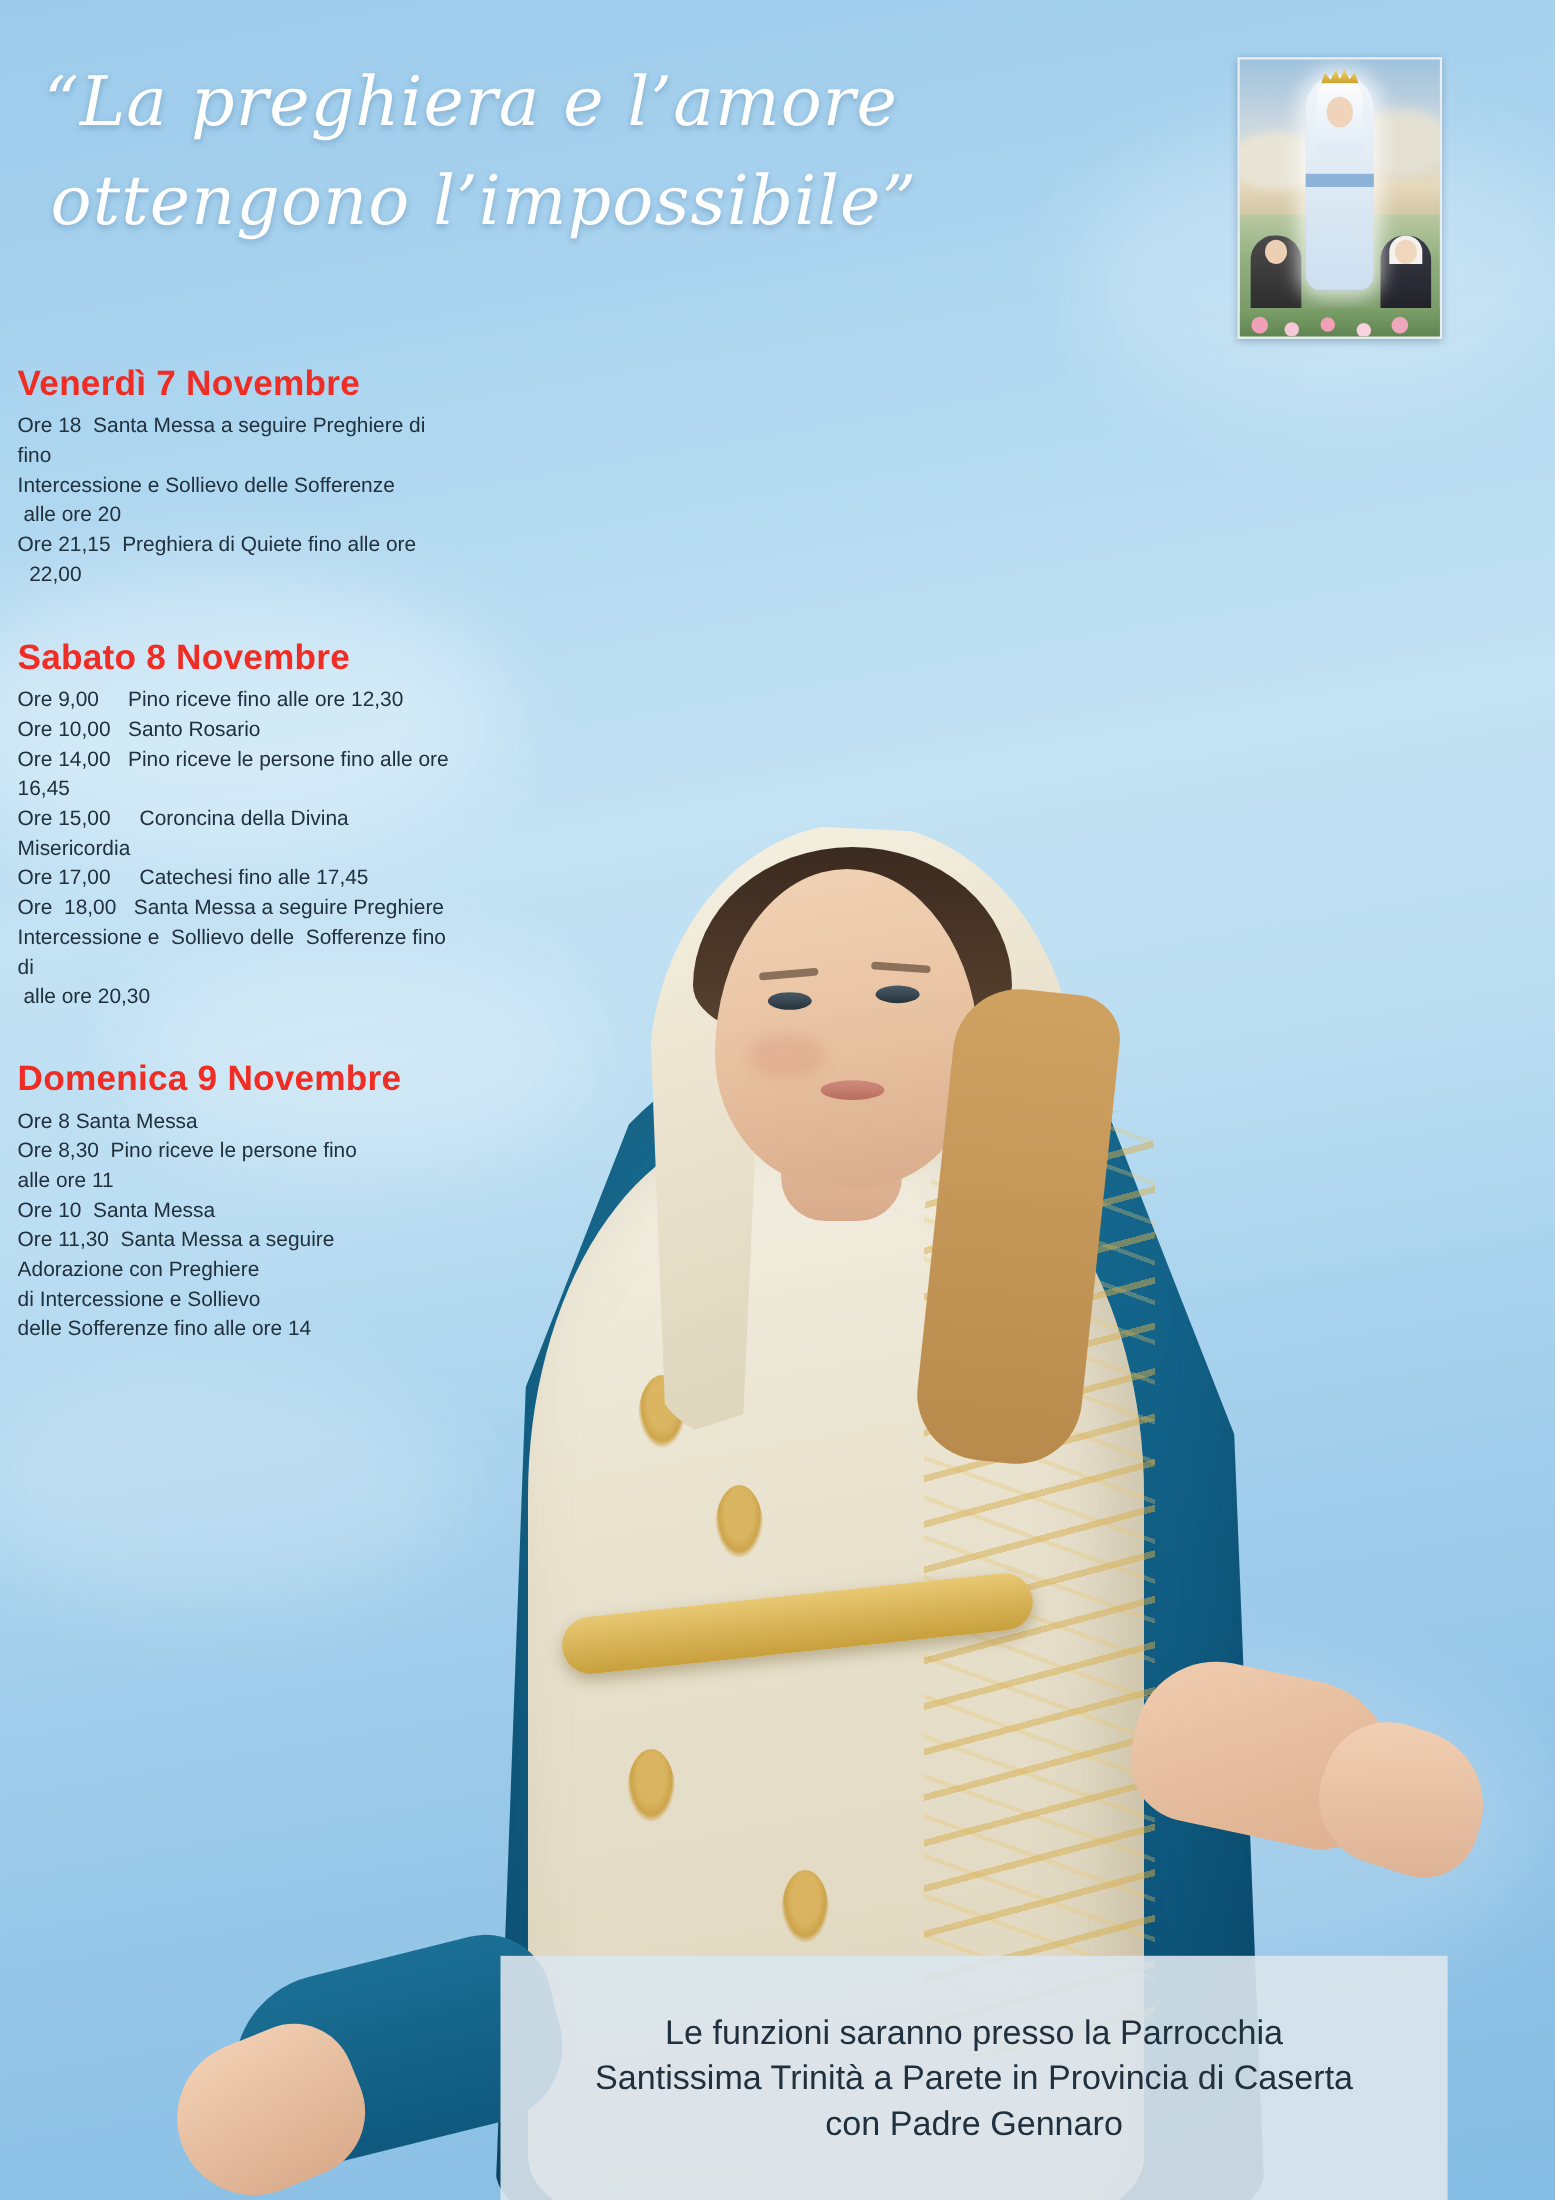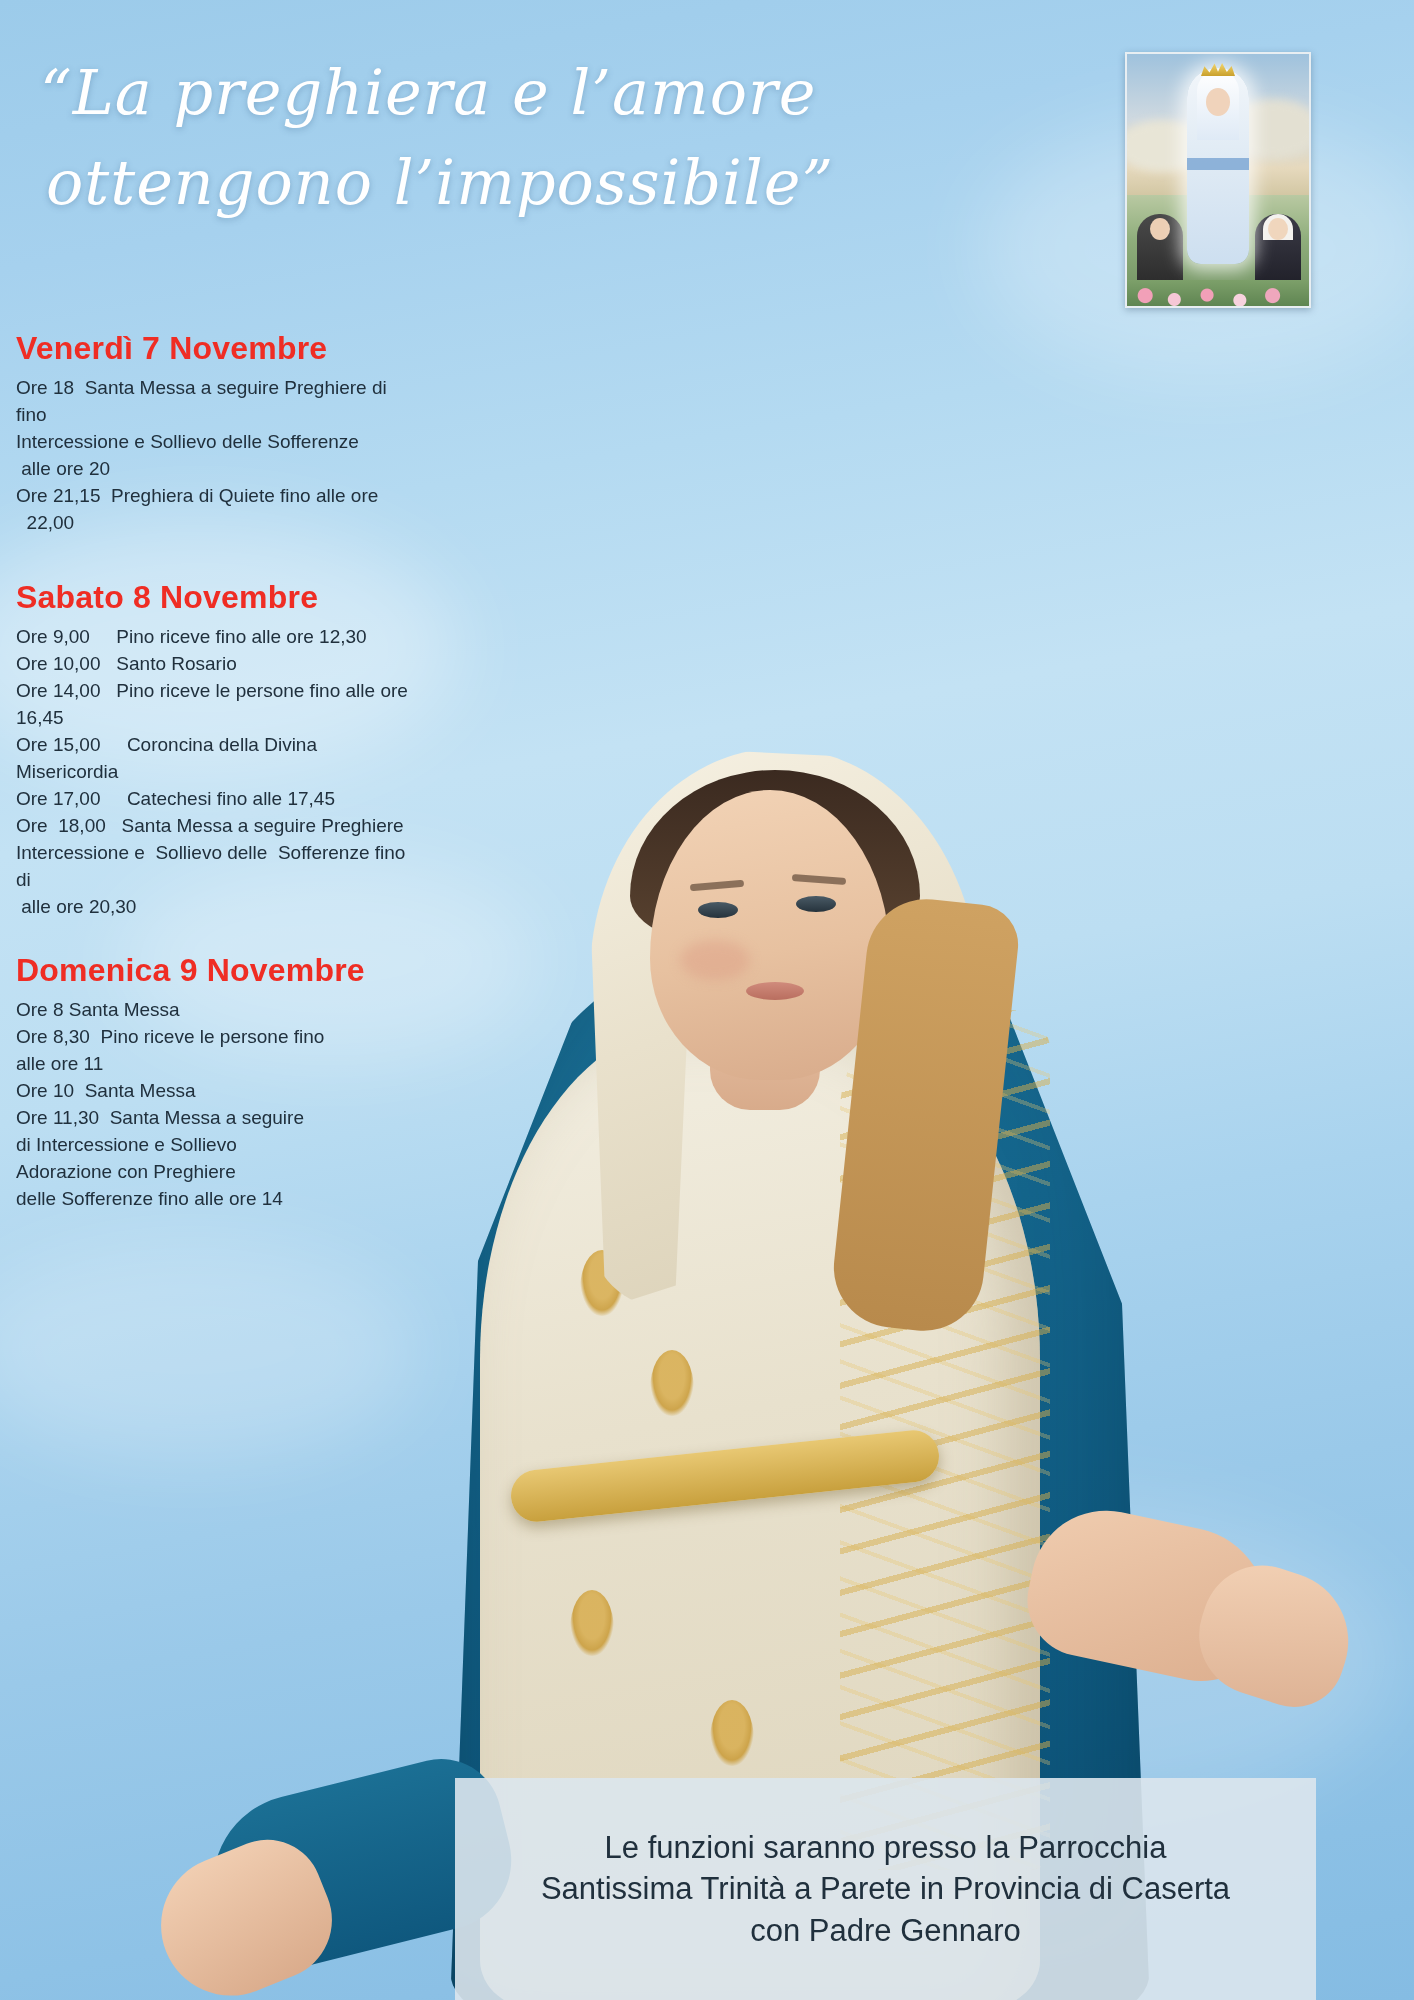--- a/index.html
+++ b/index.html
@@ -153,21 +153,21 @@
     letter-spacing: .2px;
   }
   .day-line {
     font-size: 19px;
     line-height: 1.42;
     color: #20303d;
     margin-left: 8px;
     white-space: pre-wrap;
   }
   .day-block.friday { margin-bottom: 42px; }
-  .day-block.saturday { margin-bottom: 32px; }
+  .day-block.saturday { margin-bottom: 42px; }
 
   
   .statue-layer {
     position: absolute;
     left: 0; top: 0; right: 0; bottom: 0;
     pointer-events: none;
   }
   .statue {
     position: absolute;
     left: 150px;
@@ -424,22 +424,22 @@
       <div class="day-line"> alle ore 20,30</div>
     </div>
 
     <div class="day-block sunday">
       <div class="day-head">Domenica 9 Novembre</div>
       <div class="day-line">Ore 8 Santa Messa</div>
       <div class="day-line">Ore 8,30  Pino riceve le persone fino</div>
       <div class="day-line">alle ore 11</div>
       <div class="day-line">Ore 10  Santa Messa</div>
       <div class="day-line">Ore 11,30  Santa Messa a seguire</div>
+      <div class="day-line">Adorazione con Preghiere</div>
       <div class="day-line">di Intercessione e Sollievo</div>
-      <div class="day-line">Adorazione con Preghiere</div>
       <div class="day-line">delle Sofferenze fino alle ore 14</div>
     </div>
 
   </div>
 
   <div class="footer-box">
     <div class="footer-line">Le funzioni saranno presso la Parrocchia</div>
     <div class="footer-line">Santissima Trinità a Parete in Provincia di Caserta</div>
     <div class="footer-line">con Padre Gennaro</div>
   </div>

